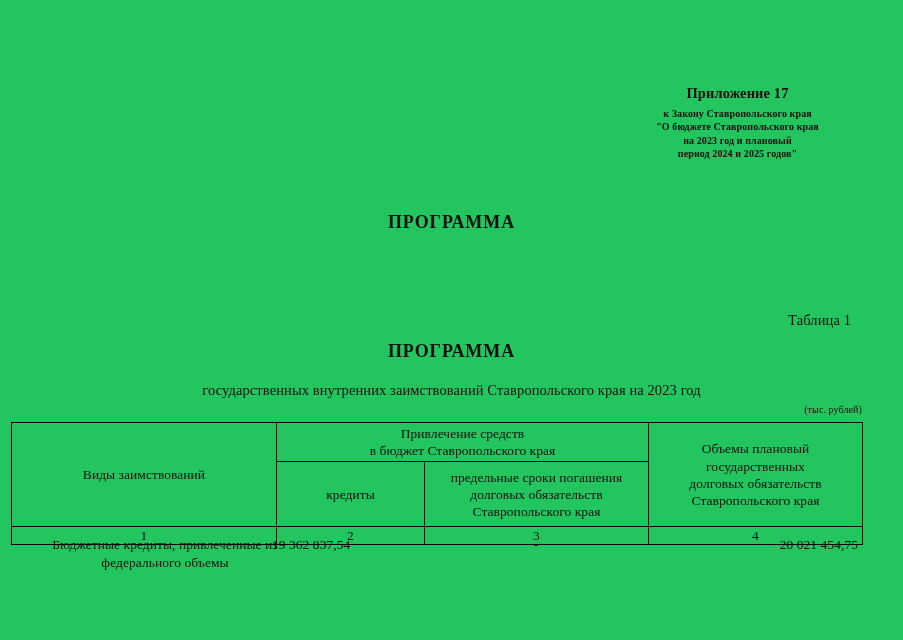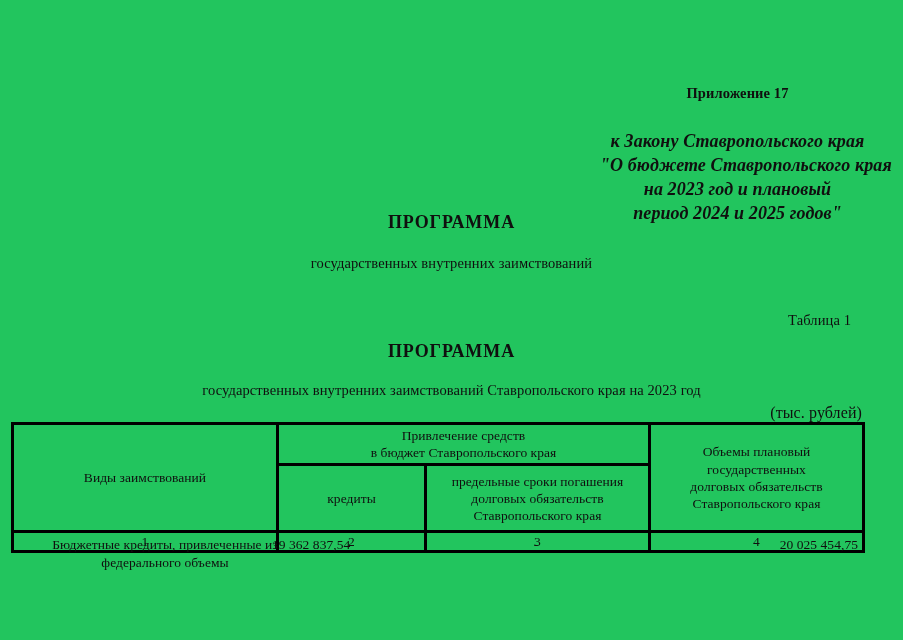--- a/index.html
+++ b/index.html
@@ -31,26 +31,25 @@
     width: 275px;
     text-align: center;
   }
   .appendix-title {
     font-size: 14.5px;
     font-weight: bold;
     line-height: 1.25;
     letter-spacing: 0.1px;
   }
   .appendix-ref {
-    margin-top: 28px;
-    font-size: 18px;
+    margin-top: 5px;
+    font-size: 10px;
     font-weight: bold;
     line-height: 1.33;
     letter-spacing: 0.1px;
-    font-style: italic;
   }
   .appendix-ref div { white-space: nowrap; }
 
   
   .program-heading-1 {
     position: absolute;
     left: 0;
     top: 212px;
     width: 903px;
     text-align: center;
@@ -86,36 +85,36 @@
   }
   .program-heading-2 .program-sub {
     margin-top: 18px;
   }
 
   
   .units-note {
     position: absolute;
     right: 41px;
     top: 404px;
-    font-size: 16px;
+    font-size: 10px;
     letter-spacing: 0.1px;
   }
 
   
   .data-table {
     position: absolute;
     left: 11px;
     top: 422px;
     width: 851px;
     border-collapse: collapse;
     table-layout: fixed;
   }
   .data-table th,
   .data-table td {
-    border: 3px solid #000000;
+    border: 1px solid #000000;
     font-weight: normal;
     font-size: 13.5px;
     line-height: 1.27;
     padding: 2px 4px;
     vertical-align: middle;
     text-align: center;
     letter-spacing: 0.05px;
   }
   .col-1 { width: 265px; }
   .col-2 { width: 148px; }
@@ -181,21 +180,20 @@
       <div>к Закону Ставропольского края</div>
       <div>"О бюджете Ставропольского края</div>
       <div>на 2023 год и плановый</div>
       <div>период 2024 и 2025 годов"</div>
     </div>
   </div>
 
   <div class="program-heading-1">
     <div class="program-word">ПРОГРАММА</div>
     <div class="program-sub">
-      <div>государственных внутренних заимствований</div>
     </div>
   </div>
 
   <div class="table-label">Таблица 1</div>
 
   <div class="program-heading-2">
     <div class="program-word">ПРОГРАММА</div>
     <div class="program-sub">
       <div>государственных внутренних заимствований Ставропольского края на 2023 год</div>
     </div>
@@ -241,16 +239,16 @@
     </thead>
   </table>
 
   <div class="data-row">
     <div class="cell cell-name">
       <div>Бюджетные кредиты, привлеченные из</div>
       <div>федерального объемы</div>
     </div>
     <div class="cell cell-vol">19 362 837,54</div>
     <div class="cell cell-term">-</div>
-    <div class="cell cell-repay">20 025 454,75</div>
+    <div class="cell cell-repay">20 021 454,75</div>
   </div>
 
 </div>
 
 </body></html>

